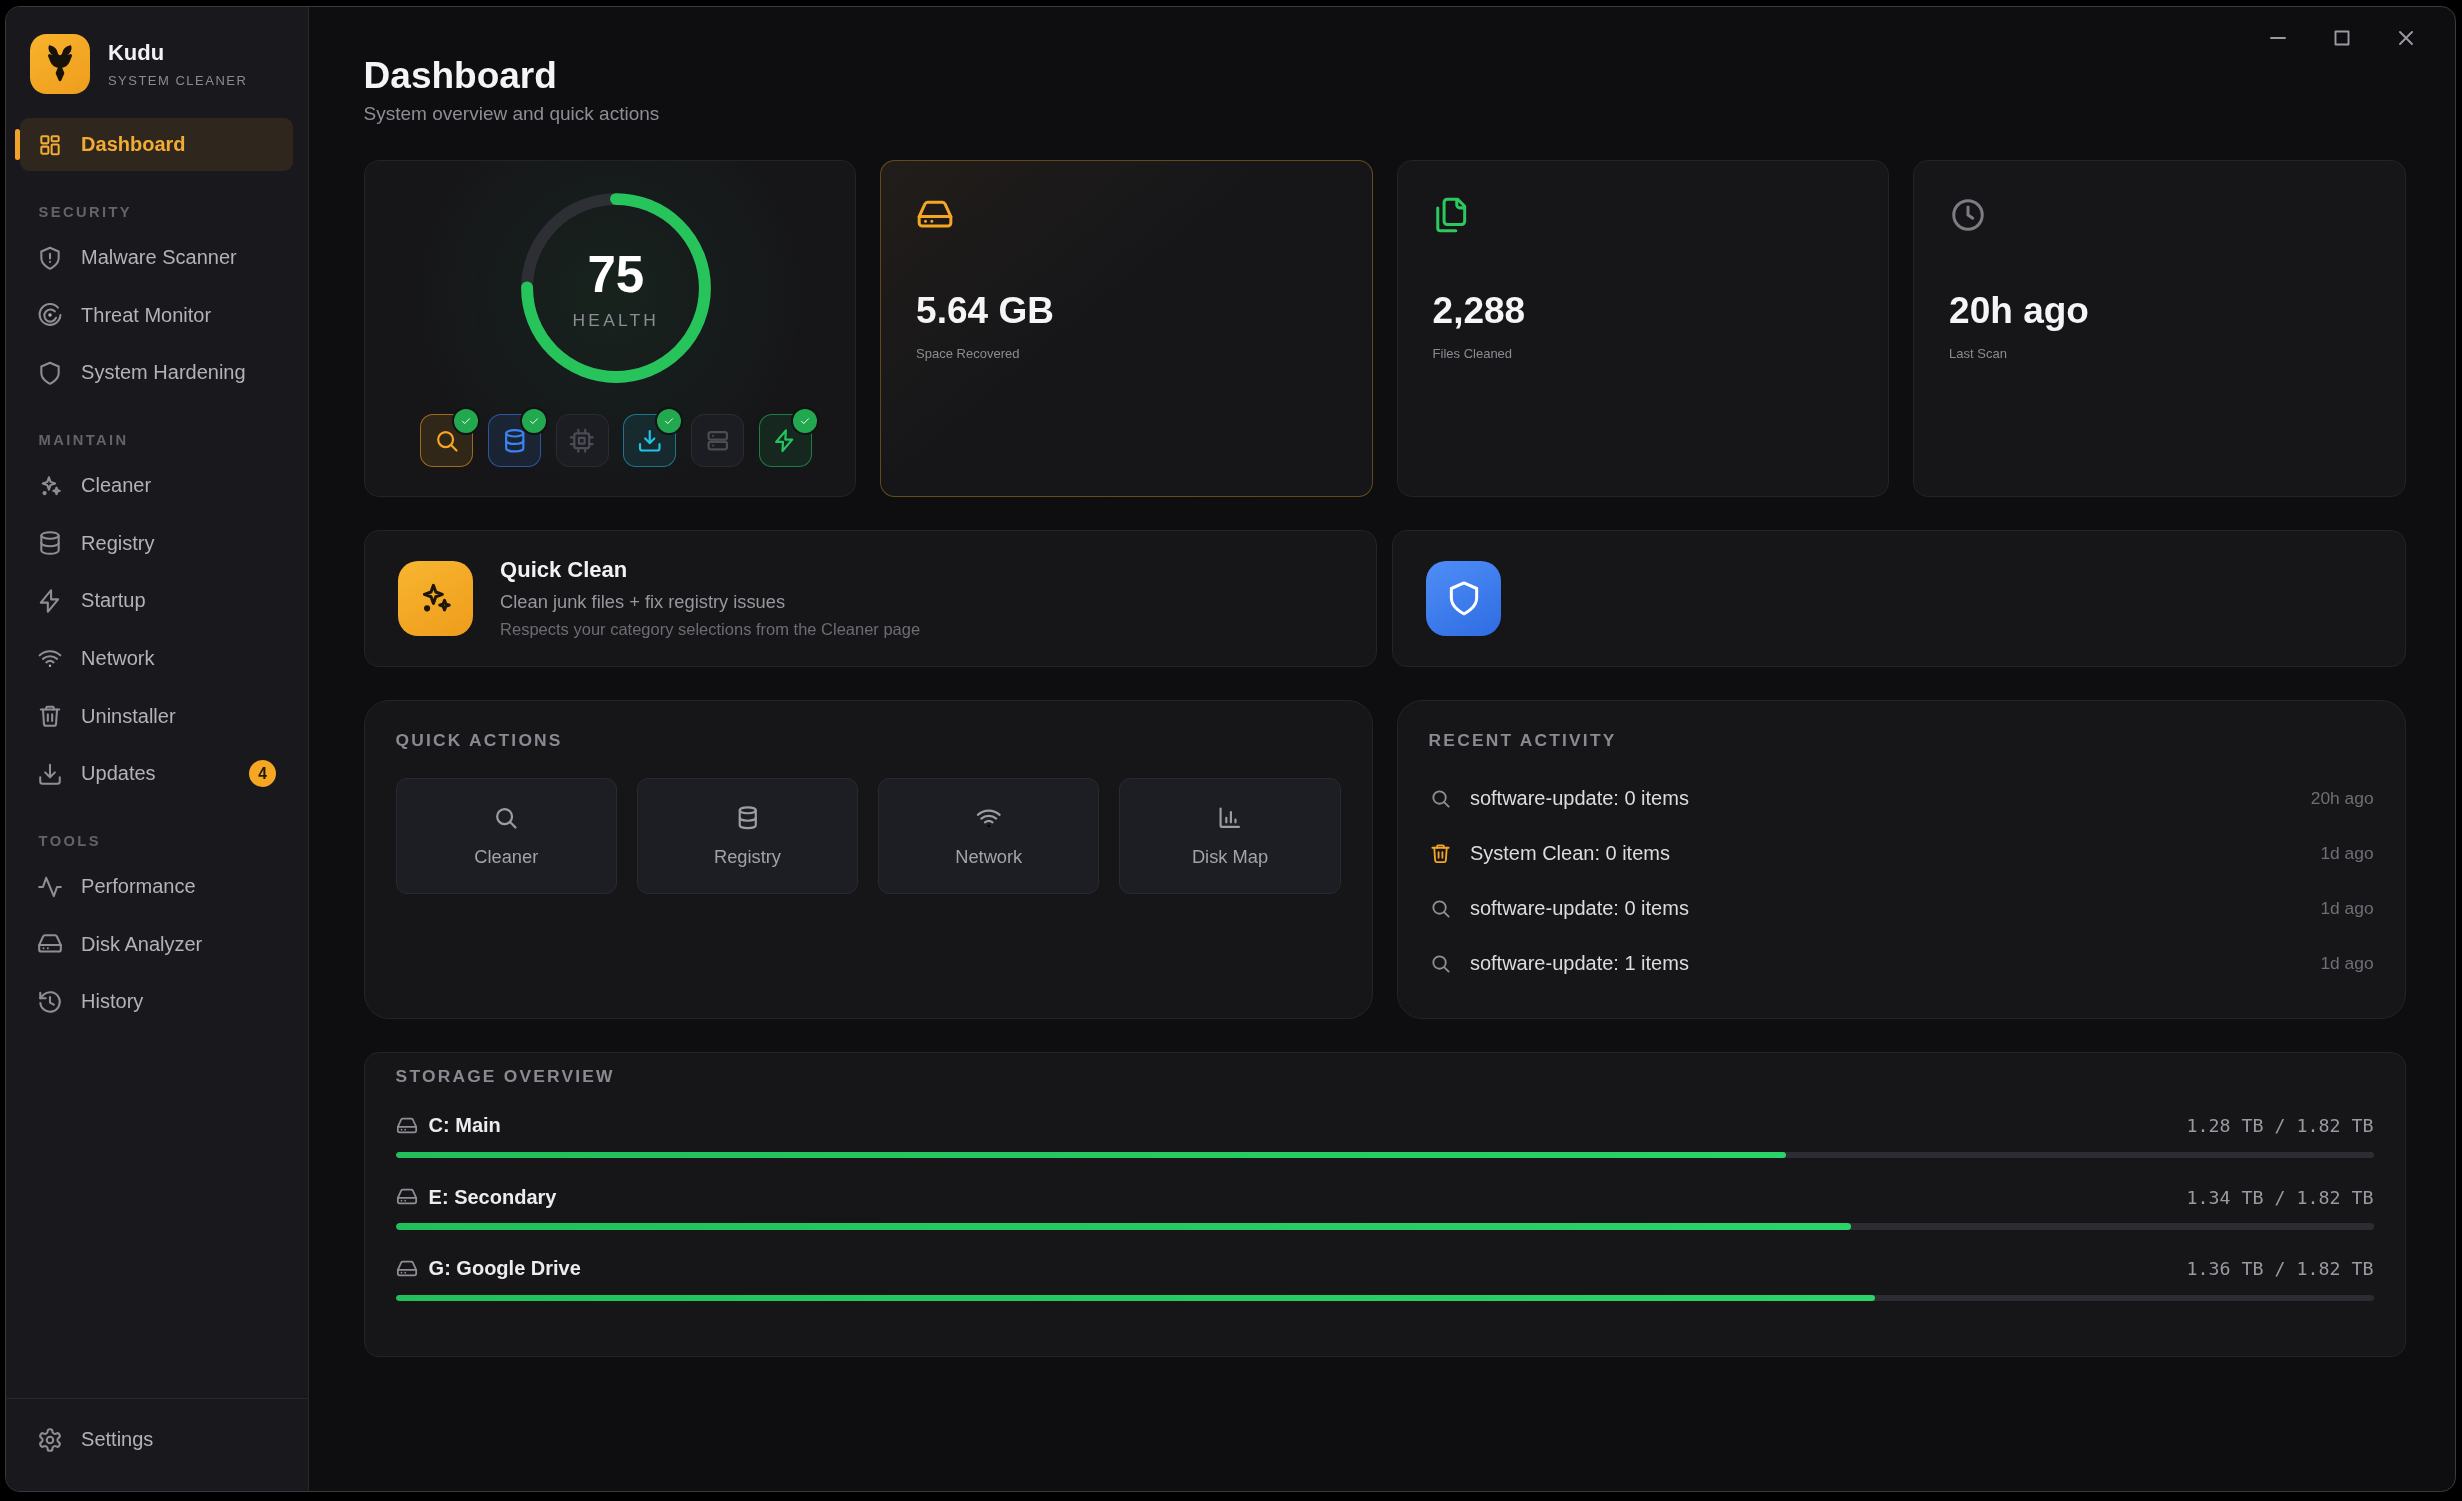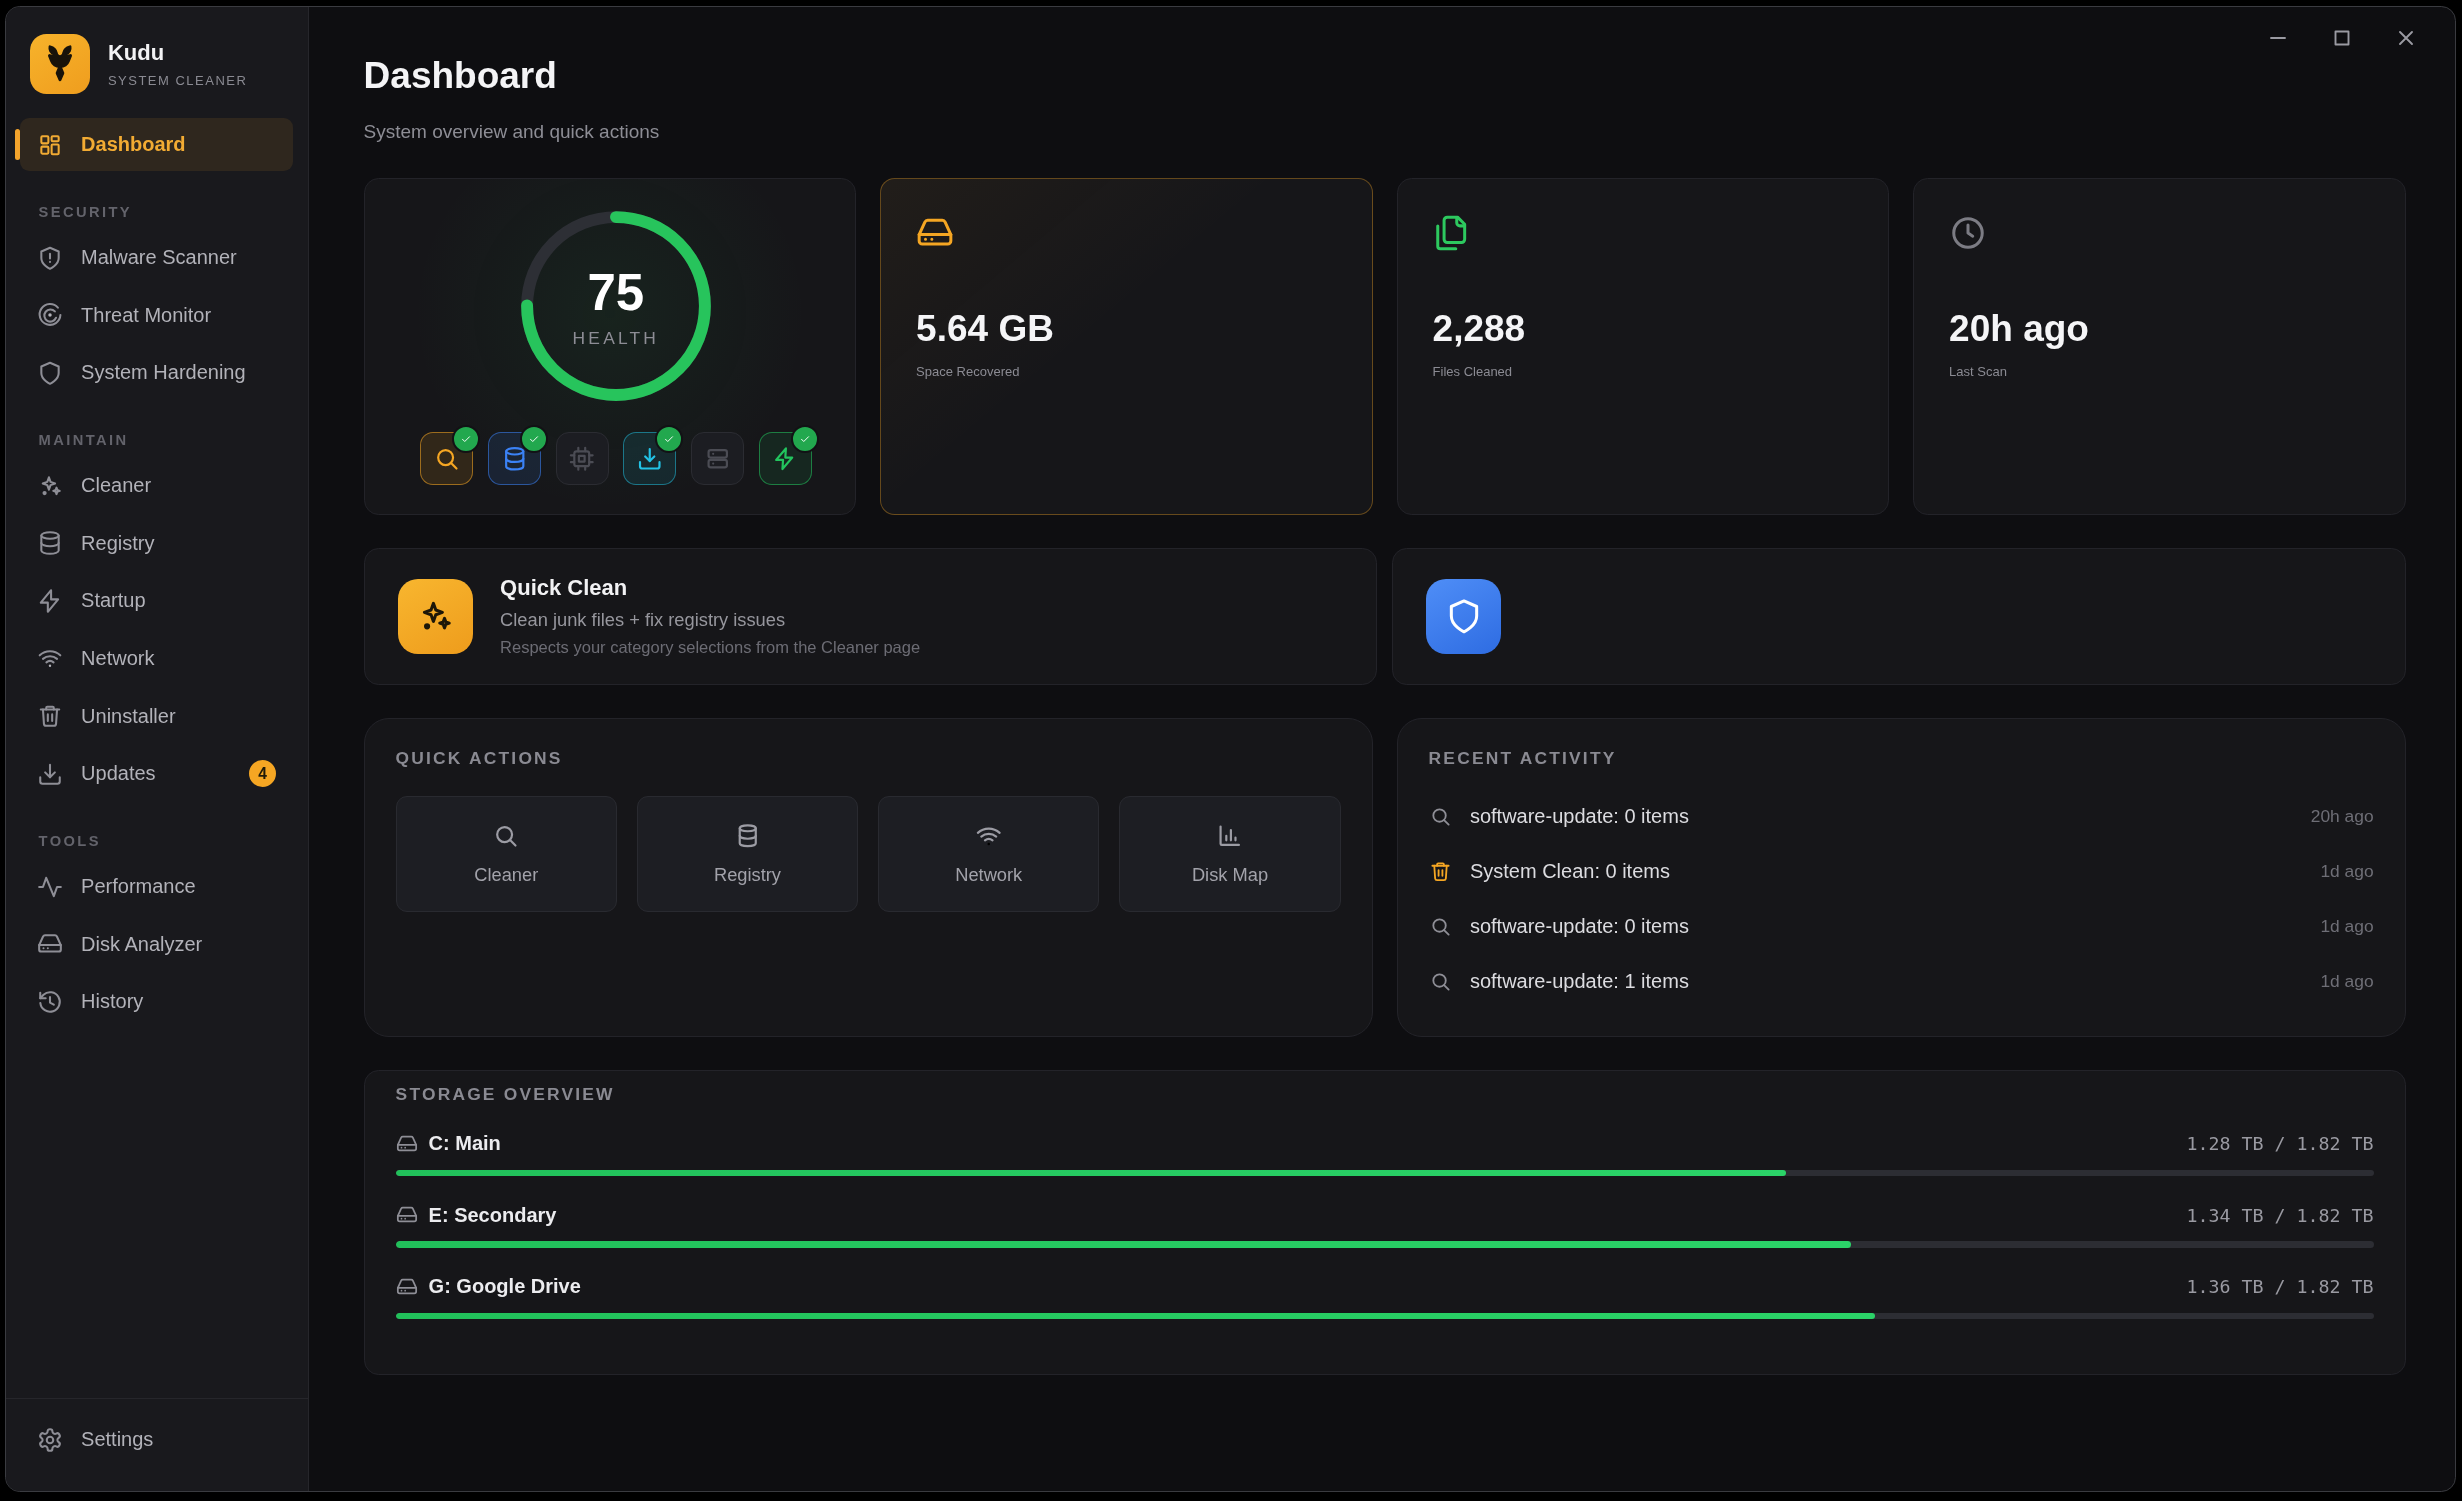--- a/index.html
+++ b/index.html
@@ -26,21 +26,21 @@
   .nav-accent{position:absolute;left:-5.5px;top:11px;bottom:11px;width:5.5px;border-radius:3.7px;background:#f2a32c;}
   .nav-badge{margin-left:auto;background:#f5a623;color:#201a08;font-size:15.6px;font-weight:700;
     min-width:27.5px;height:27.5px;border-radius:13.7px;display:flex;align-items:center;justify-content:center;}
   .sidebar-footer{border-top:0.9px solid #26262b;padding:14.7px 14.7px 20px 14.7px;}
   
   main{flex:1;position:relative;padding:48px 49px 0 55px;box-sizing:border-box;overflow:hidden;}
   .win-controls{position:absolute;top:13px;right:27.5px;display:flex;gap:22px;}
   .win-btn{width:42px;height:37px;display:flex;align-items:center;justify-content:center;color:#9a9aa2;cursor:pointer;}
   .win-btn svg{width:24px;height:24px;stroke:#9a9aa2;}
   .page-title{font-size:37px;font-weight:700;color:#f4f4f6;}
-  .page-subtitle{font-size:19px;color:#8d8d95;margin-top:24px;}
+  .page-subtitle{font-size:19px;color:#8d8d95;margin-top:6px;}
   .grid-stats{display:grid;grid-template-columns:repeat(4,1fr);gap:24px;margin-top:35px;}
   .card{background:#161619;border:0.9px solid #232329;border-radius:14.7px;box-sizing:border-box;}
   .stat-card{height:337px;padding:35px;position:relative;}
   .stat-card.amber{border-color:rgba(245,166,35,0.35);
     background:linear-gradient(140deg,rgba(245,166,35,0.05),rgba(245,166,35,0) 45%),#161619;}
   .stat-icon svg{width:38px;height:38px;}
   .stat-value{font-size:37px;font-weight:700;color:#f5f5f7;margin-top:53px;}
   .stat-label{font-size:13px;color:#8b8b93;margin-top:14.7px;}
   
   .health-card{height:337px;display:flex;flex-direction:column;align-items:center;justify-content:center;

